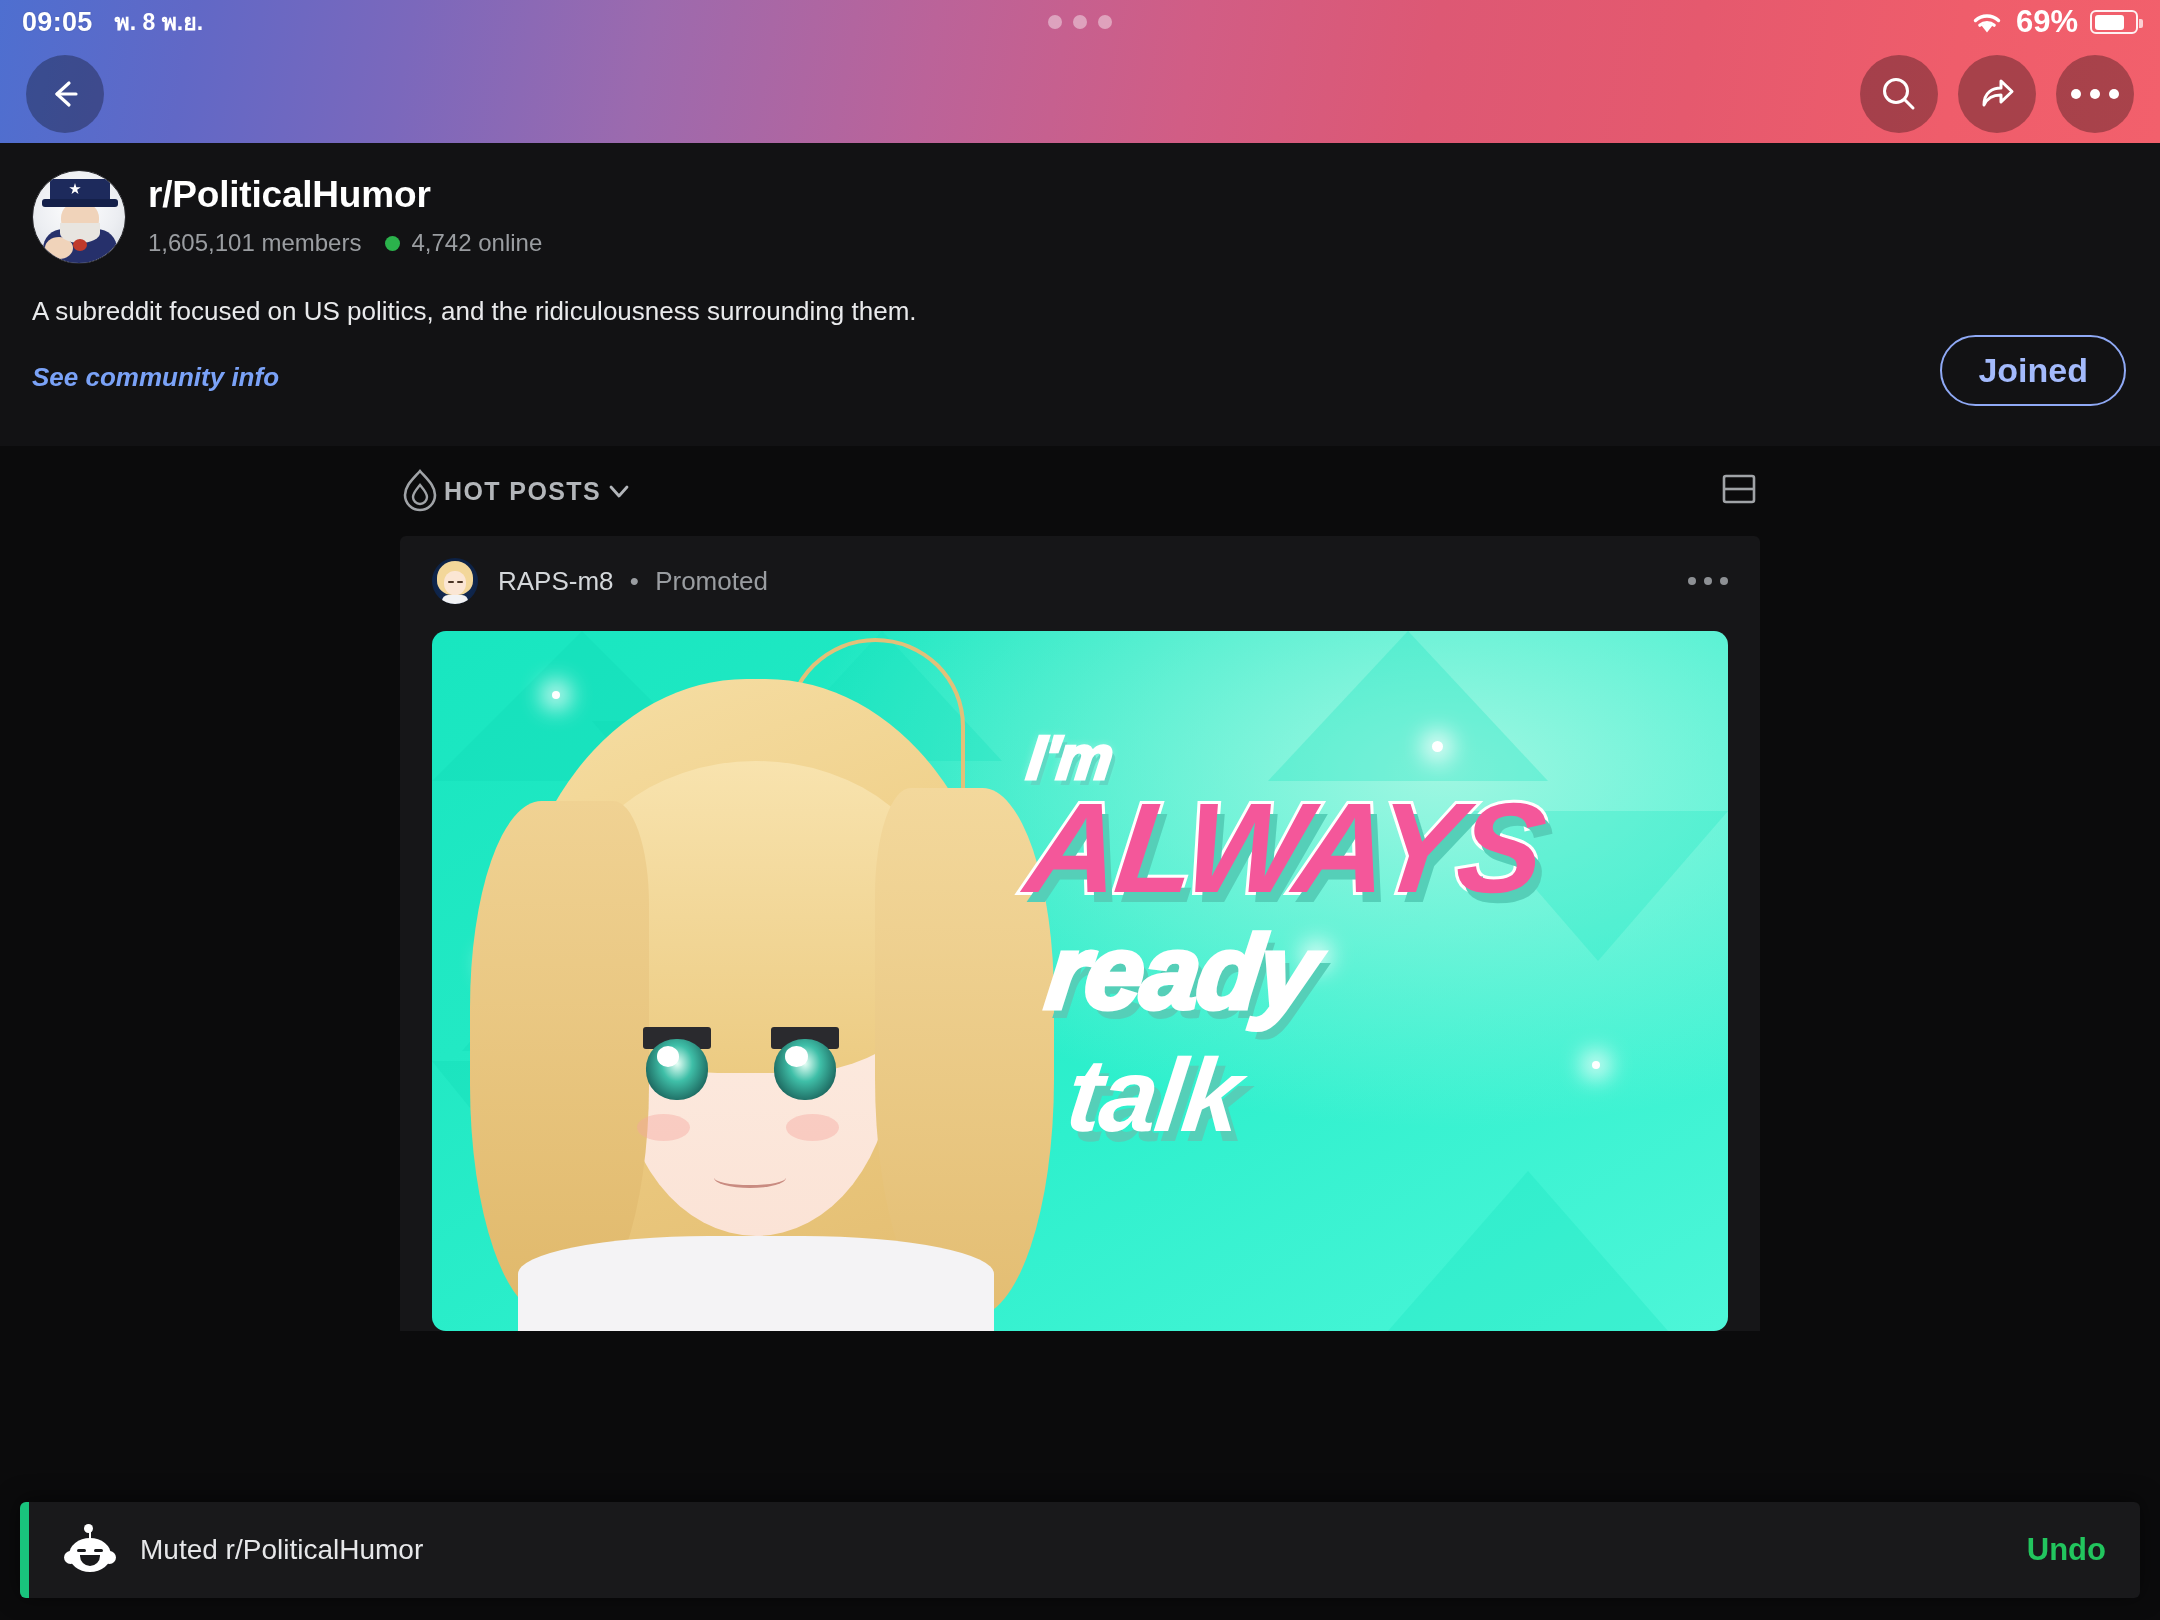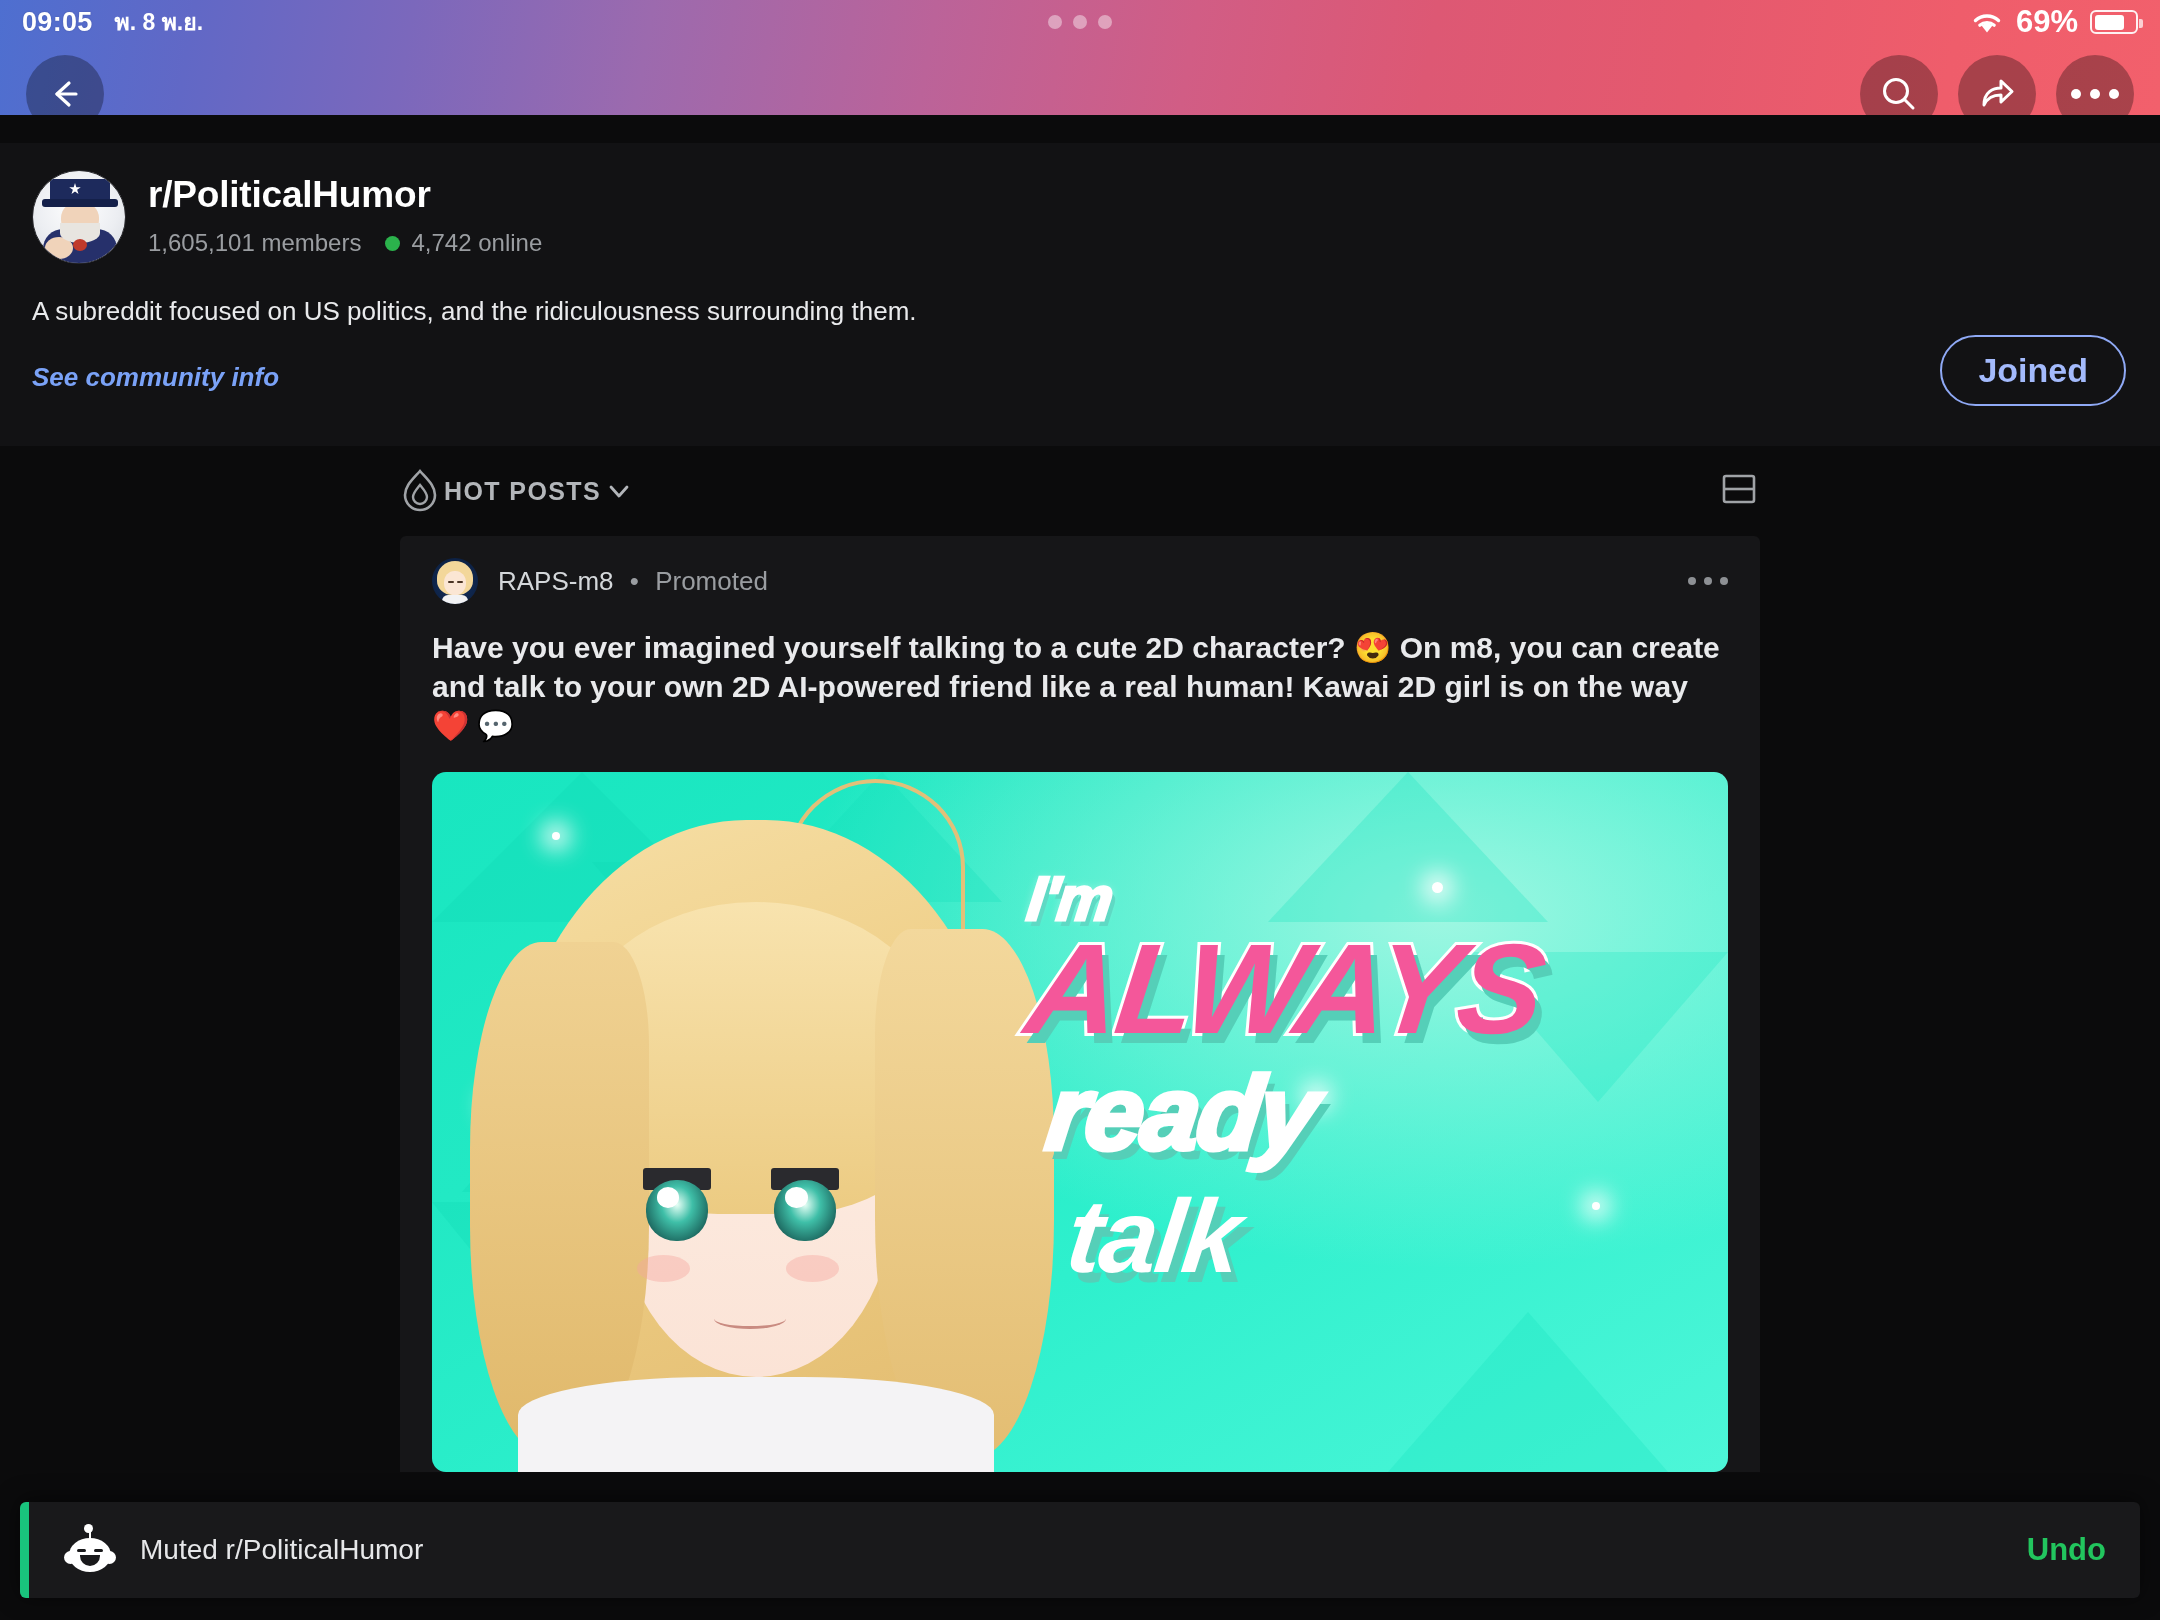--- a/index.html
+++ b/index.html
@@ -6,21 +6,21 @@
   html,body {
     width:2160px; height:1620px;
     background:#0b0b0c;
     font-family:"Liberation Sans", sans-serif;
     overflow:hidden;
   }
   .screen { position:relative; width:2160px; height:1620px; background:#0b0b0c; }
 
   
   .topbar {
-    position:absolute; left:0; top:0; width:2160px; height:115px;
+    position:absolute; left:0; top:0; width:2160px; height:143px;
     background:linear-gradient(100deg,#4e6fd0 0%, #6168c6 9%, #7b68bc 19%, #9c6aae 30%,
                #bb6399 43%, #d15d85 55%, #dd5874 66%, #e5596e 78%, #ef5d6b 90%, #f2606c 100%);
     overflow:hidden;
     text-align:right;
   }
   .statusbar {
     position:absolute; left:0; top:0; width:2160px; height:44px;
     display:flex; align-items:center; color:#fff;
   }
   .sb-time {
@@ -347,21 +347,20 @@
           <span class="post-sep">•</span>
           <span class="post-promoted">Promoted</span>
         </div>
         <div class="post-more">
           <i></i>
             <i></i>
             <i></i>
         </div>
       </div>
 
-      <div class="post-title">Have you ever imagined yourself talking to a cute 2D character? 😍 On m8, you can create and talk to your own 2D AI-powered friend like a real human! Kawai 2D girl is on the way ❤️ 💬</div>
 
       <div class="post-media">
 
         <div class="tri" style="left:0;top:0;border-left:150px solid transparent;border-right:150px solid transparent;border-bottom:150px solid #0ed8b2;"></div>
         <div class="tri" style="left:160px;top:90px;border-left:130px solid transparent;border-right:130px solid transparent;border-top:150px solid #0ed8b2;"></div>
         <div class="tri" style="left:330px;top:0;border-left:120px solid transparent;border-right:120px solid transparent;border-bottom:130px solid #13e0ba;"></div>
         <div class="tri" style="left:30px;top:260px;border-left:140px solid transparent;border-right:140px solid transparent;border-bottom:160px solid #0fd9b4;"></div>
         <div class="tri" style="left:0px;top:430px;border-left:130px solid transparent;border-right:130px solid transparent;border-top:160px solid #0ed8b2;"></div>
         <div class="tri" style="right:180px;top:0;border-left:140px solid transparent;border-right:140px solid transparent;border-bottom:150px solid #17e3bf;"></div>
         <div class="tri" style="right:0px;top:180px;border-left:130px solid transparent;border-right:130px solid transparent;border-top:150px solid #1ae5c3;"></div>

